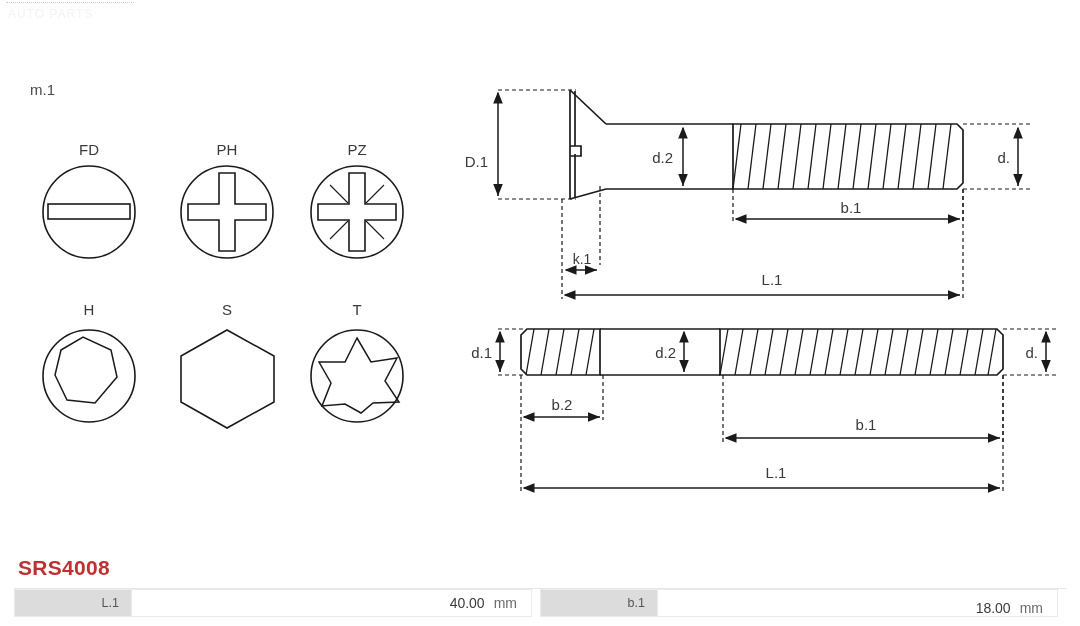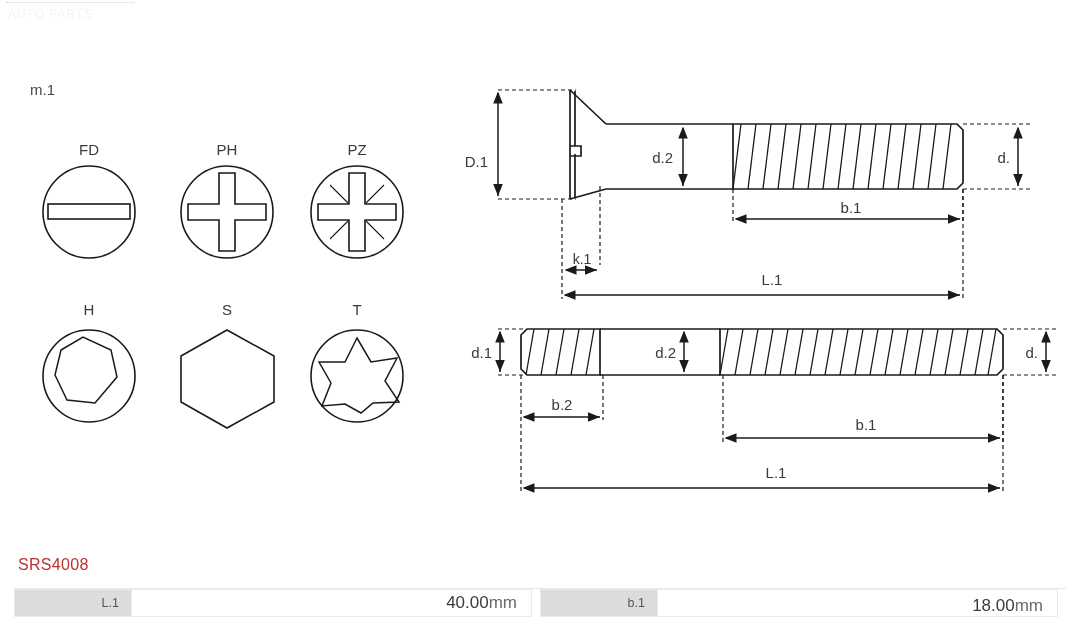--- a/index.html
+++ b/index.html
@@ -30,21 +30,21 @@
     white-space:nowrap;
   }
 
   
   .canvas{position:absolute;left:0;top:0;width:1080px;height:545px;}
   .canvas svg{display:block;}
 
   
   .part-no{
     position:absolute;left:18px;top:556px;
-    font-size:16px;font-weight:normal;
+    font-size:21px;font-weight:bold;
     color:#bf3030;
     letter-spacing:.3px;
   }
   .spec-table{
     position:absolute;left:14px;top:588px;
     width:1052px;height:28px;
     display:flex;align-items:stretch;
     border-top:1px solid #e6e6e6;
   }
   .spec-group{display:flex;align-items:stretch;}
@@ -54,24 +54,24 @@
     border:1px solid #ebebeb;
     display:flex;align-items:center;justify-content:flex-end;
     padding-right:12px;box-sizing:border-box;
     font-size:12.5px;color:#555555;
   }
   .spec-val{
     background:#ffffff;
     border:1px solid #ebebeb;border-left:none;
     display:flex;align-items:center;justify-content:flex-end;
     padding-right:14px;box-sizing:border-box;
-    font-size:17px;color:#444444;
+    font-size:14px;color:#444444;
   }
   .spec-val .num{color:#3b3b3b;}
-  .spec-val .unit{color:#6a6a6a;}
+  .spec-val .unit{margin-left:9px;color:#6a6a6a;}
   .spec-group.g1 .spec-val{width:400px;}
   .spec-group.g2 .spec-val{width:400px;align-items:flex-end;}
   .spec-spacer{width:8px;}
 
   text{font-family:"Liberation Sans","DejaVu Sans",sans-serif;}
   .lbl{font-size:15px;fill:#3a3a3a;}
   .lbl-sm{font-size:14px;fill:#3a3a3a;}
   .lbl-m{font-size:15px;fill:#4a4a4a;}
 </style>
 </head>

